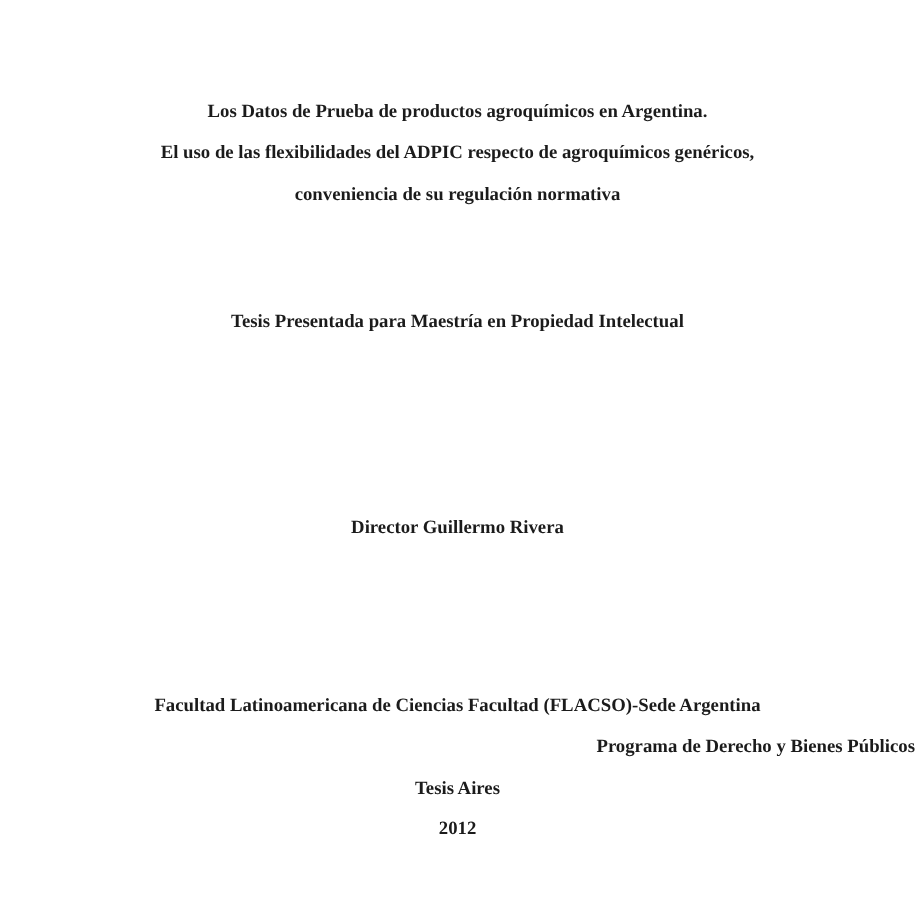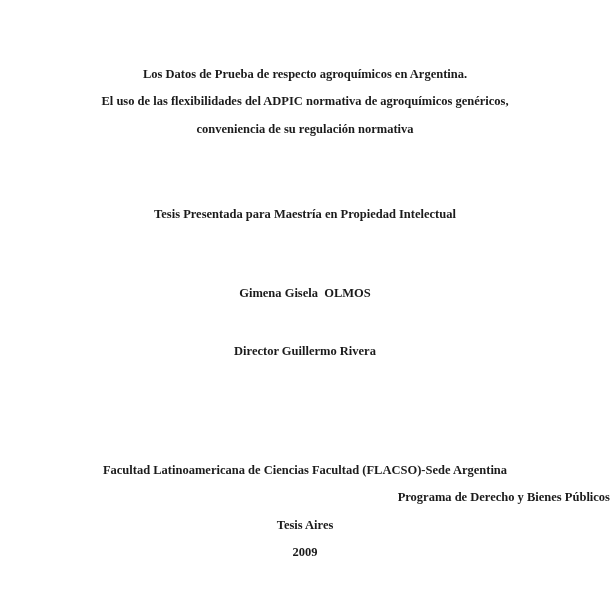--- a/index.html
+++ b/index.html
@@ -38,23 +38,22 @@
   .dir  { top: 343px; }
   .inst { top: 462px; }
   .prog { top: 489px; text-align: right; }
   .city { top: 517px; }
   .year { top: 544px; }
 </style>
 </head>
 <body>
 
 <div class="page">
-  <div class="line t1">Los Datos de Prueba de respecto agroquímicos en Argentina.</div>
-  <div class="line t2">El uso de las flexibilidades del ADPIC normativa de agroquímicos genéricos,</div>
+  <div class="line t1">Los Datos de Prueba de productos agroquímicos en Argentina.</div>
+  <div class="line t2">El uso de las flexibilidades del ADPIC respecto de agroquímicos genéricos,</div>
   <div class="line t3">conveniencia de su regulación normativa</div>
   <div class="line deg">Tesis Presentada para Maestría en Propiedad Intelectual</div>
-  <div class="line auth">Gimena Gisela  OLMOS</div>
   <div class="line dir">Director Guillermo Rivera</div>
   <div class="line inst">Facultad Latinoamericana de Ciencias Facultad (FLACSO)-Sede Argentina</div>
   <div class="line prog">Programa de Derecho y Bienes Públicos</div>
   <div class="line city">Tesis Aires</div>
-  <div class="line year">2009</div>
+  <div class="line year">2012</div>
 </div>
 
 </body></html>

